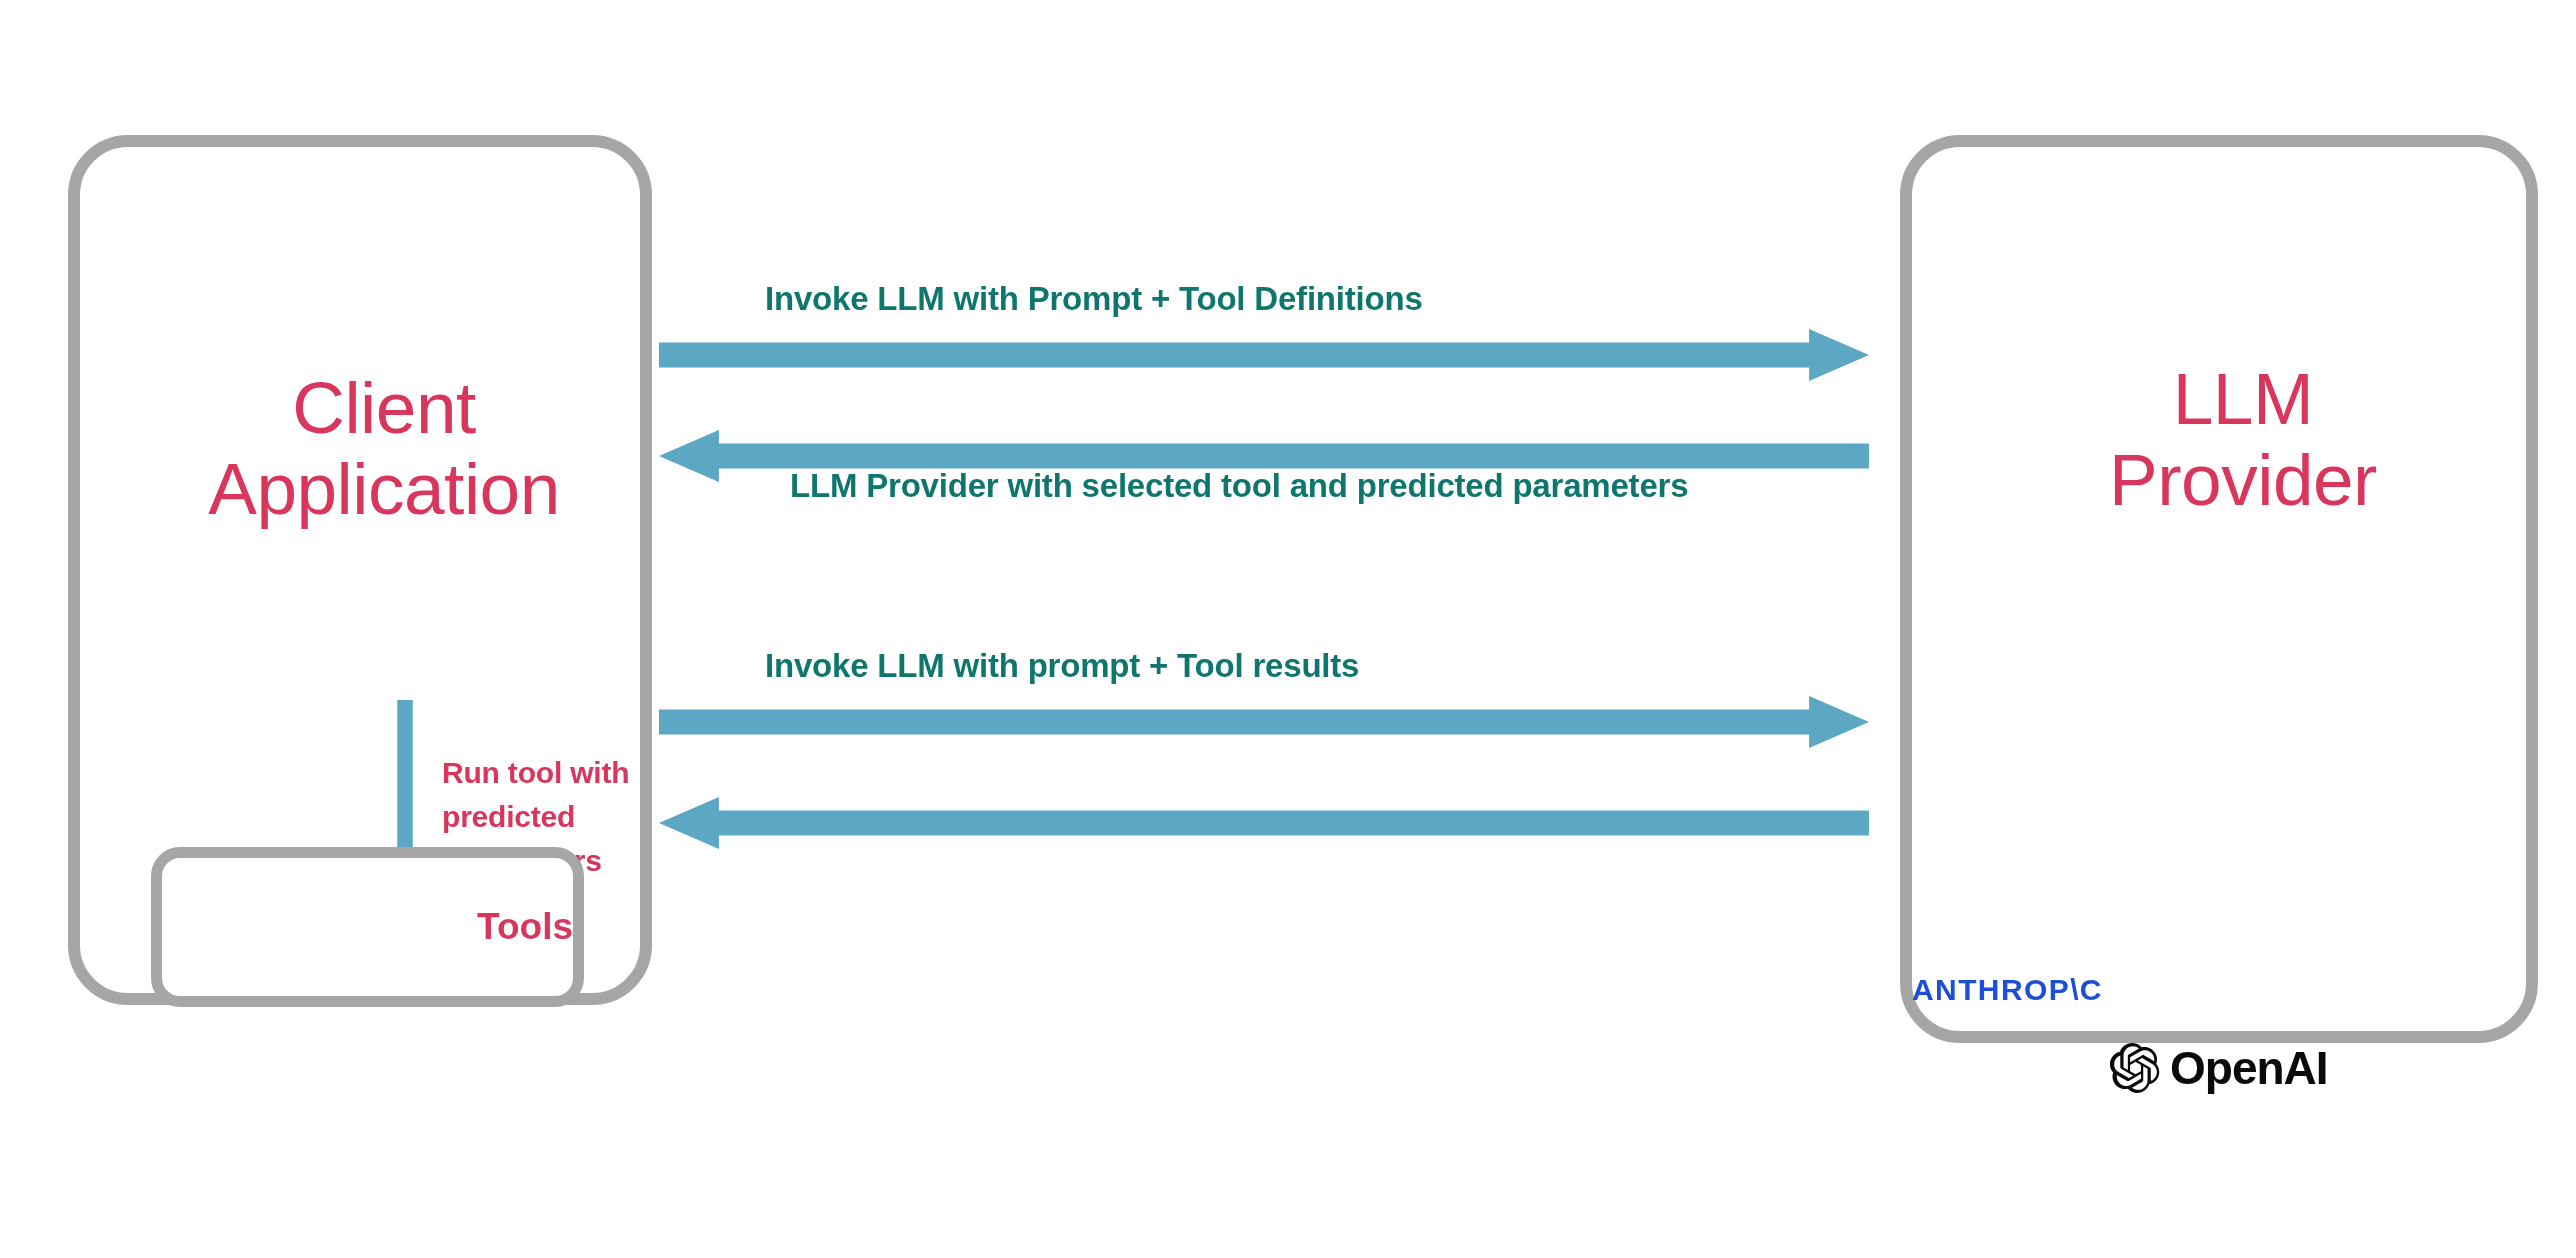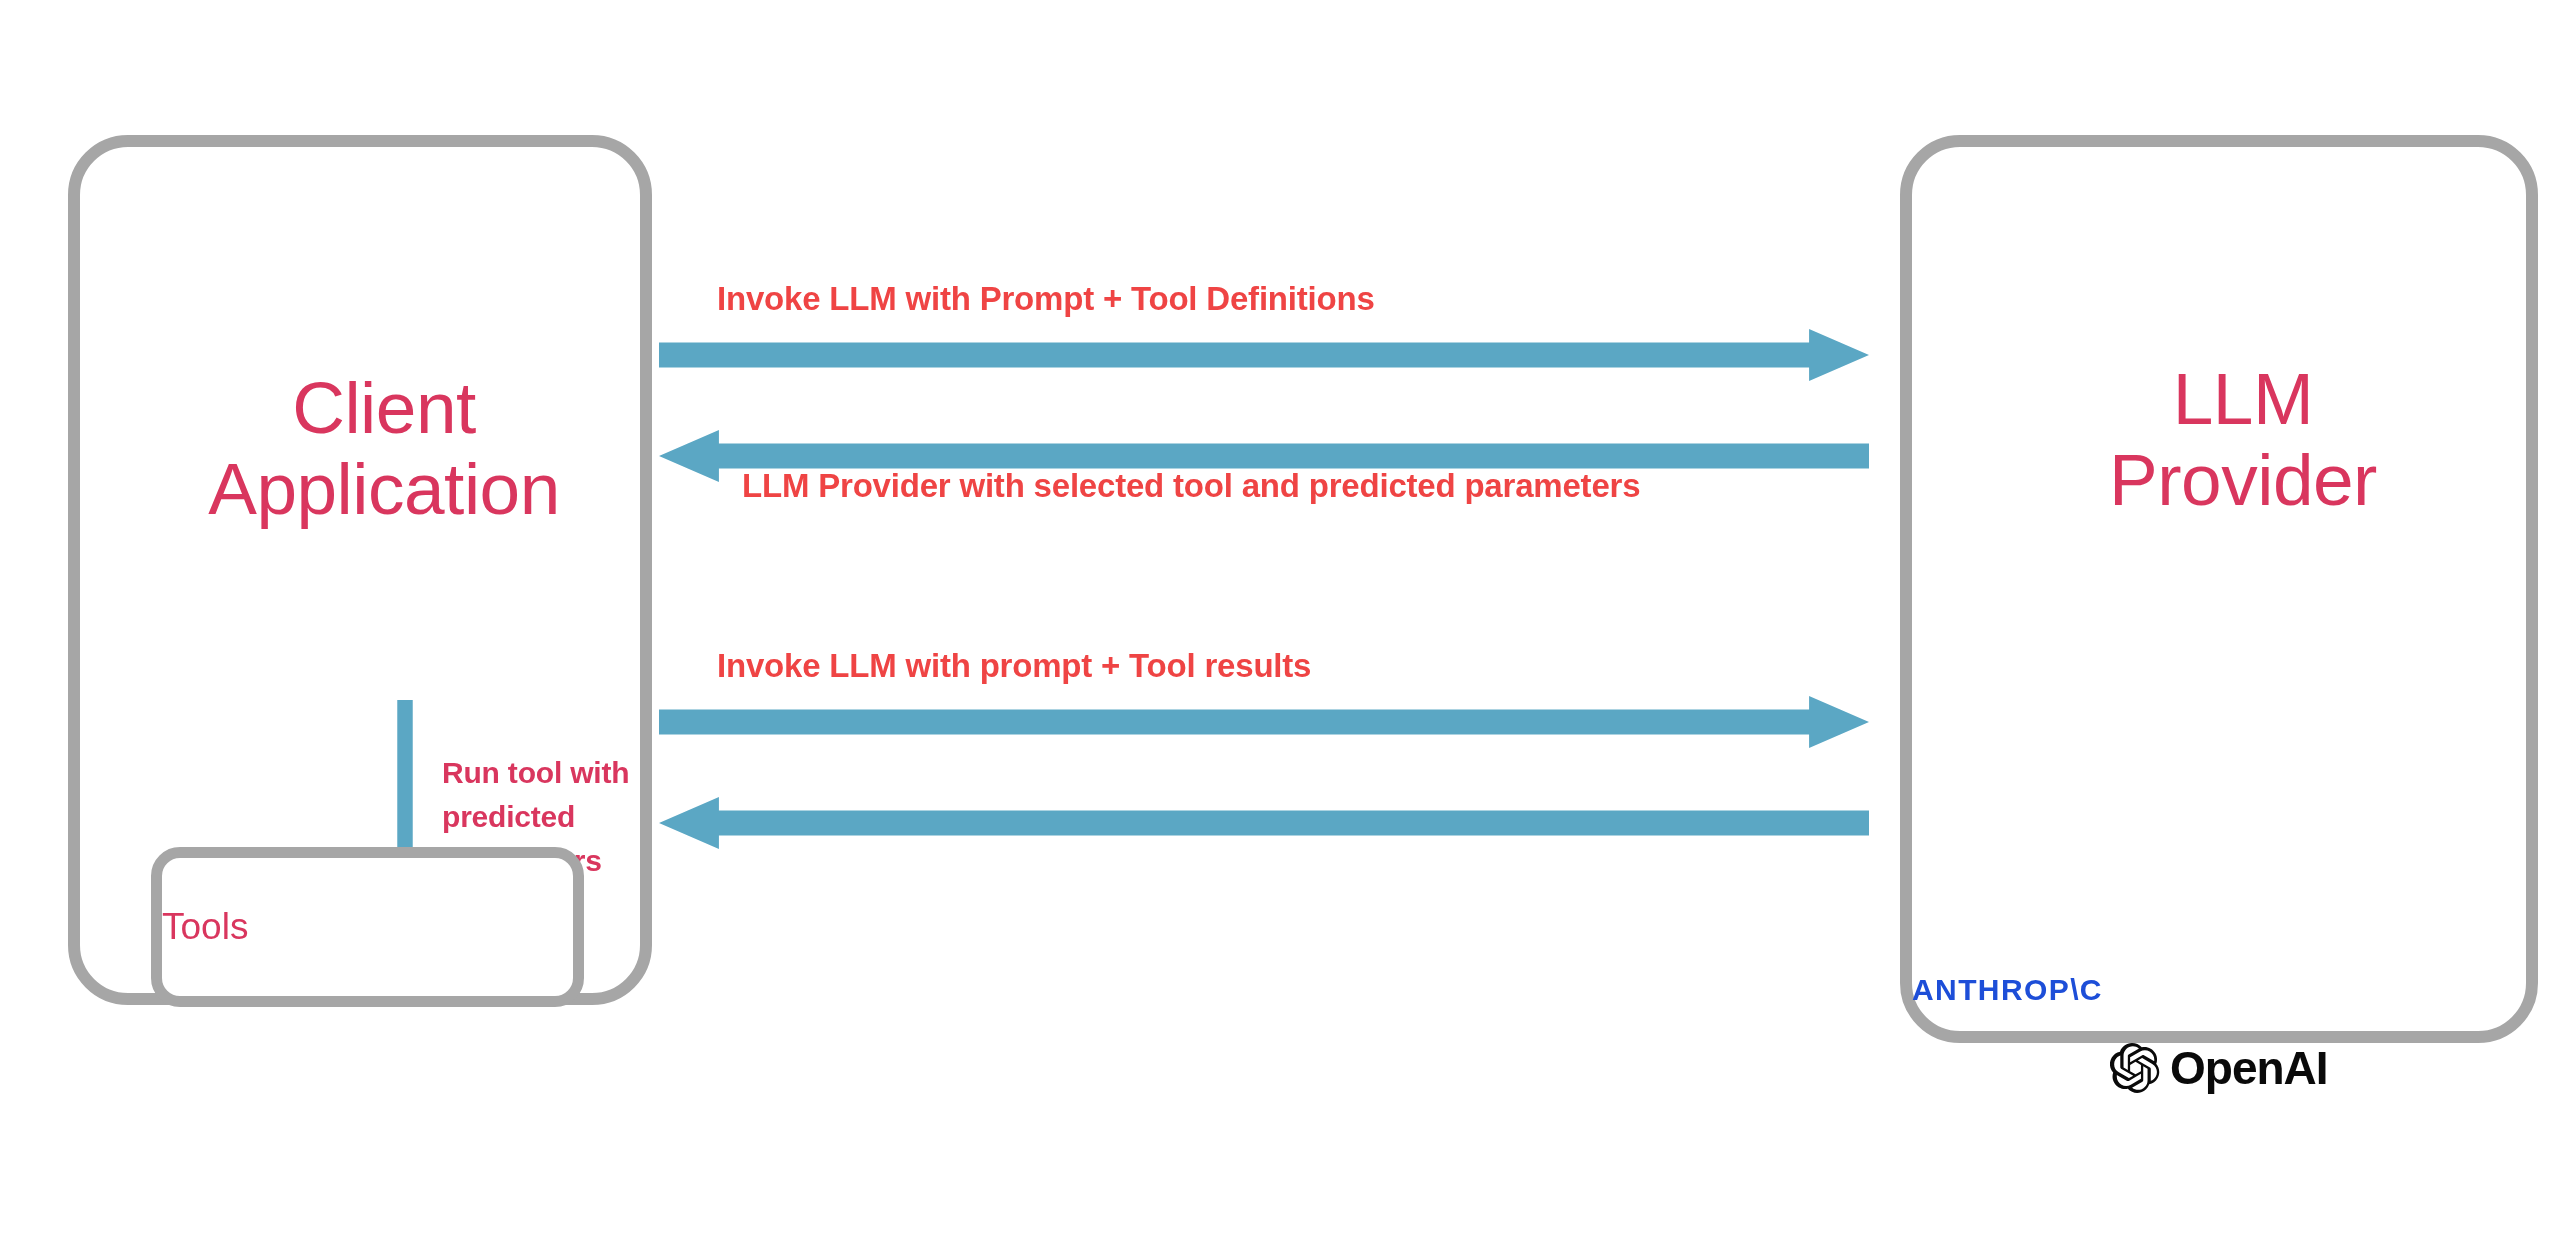--- a/index.html
+++ b/index.html
@@ -67,24 +67,24 @@
     border: 11.6px solid #a6a6a6;
     border-radius: 29px;
     background: #ffffff;
     box-shadow: inset 0 0 0 4.8px #ffffff;
   }
   #tools-label {
     position: absolute;
     left: 0;
     top: 48px;
     width: 100%;
-    text-align: left;
+    text-align: right;
     color: #d9365e;
     font-size: 37px;
-    font-weight: 400;
+    font-weight: 700;
   }
 
   
   .h-arrow {
     position: absolute;
     height: 52px;
   }
   .h-arrow svg { display: block; width: 100%; height: 100%; }
 
   #arrow-1 { left: 659px; top: 329px; width: 1210px; }
@@ -98,25 +98,26 @@
     left: 296px;
     top: 553px;
     width: 58px;
     height: 290px;
   }
   #arrow-vertical svg { display: block; width: 100%; height: 100%; }
 
   
   .arrow-label {
     position: absolute;
-    color: #ef4444;
+    color: #0f766e;
     font-size: 33px;
     font-weight: bold;
     letter-spacing: -0.2px;
     white-space: nowrap;
+    margin-left: 48px;
   }
   #label-1 { left: 717px; top: 280px; }
   #label-2 { left: 742px; top: 467px; }
   #label-3 { left: 717px; top: 647px; }
   #label-4 { left: 744px; top: 833px; }
 
   #label-run-tool {
     position: absolute;
     left: 362px;
     top: 604px;

